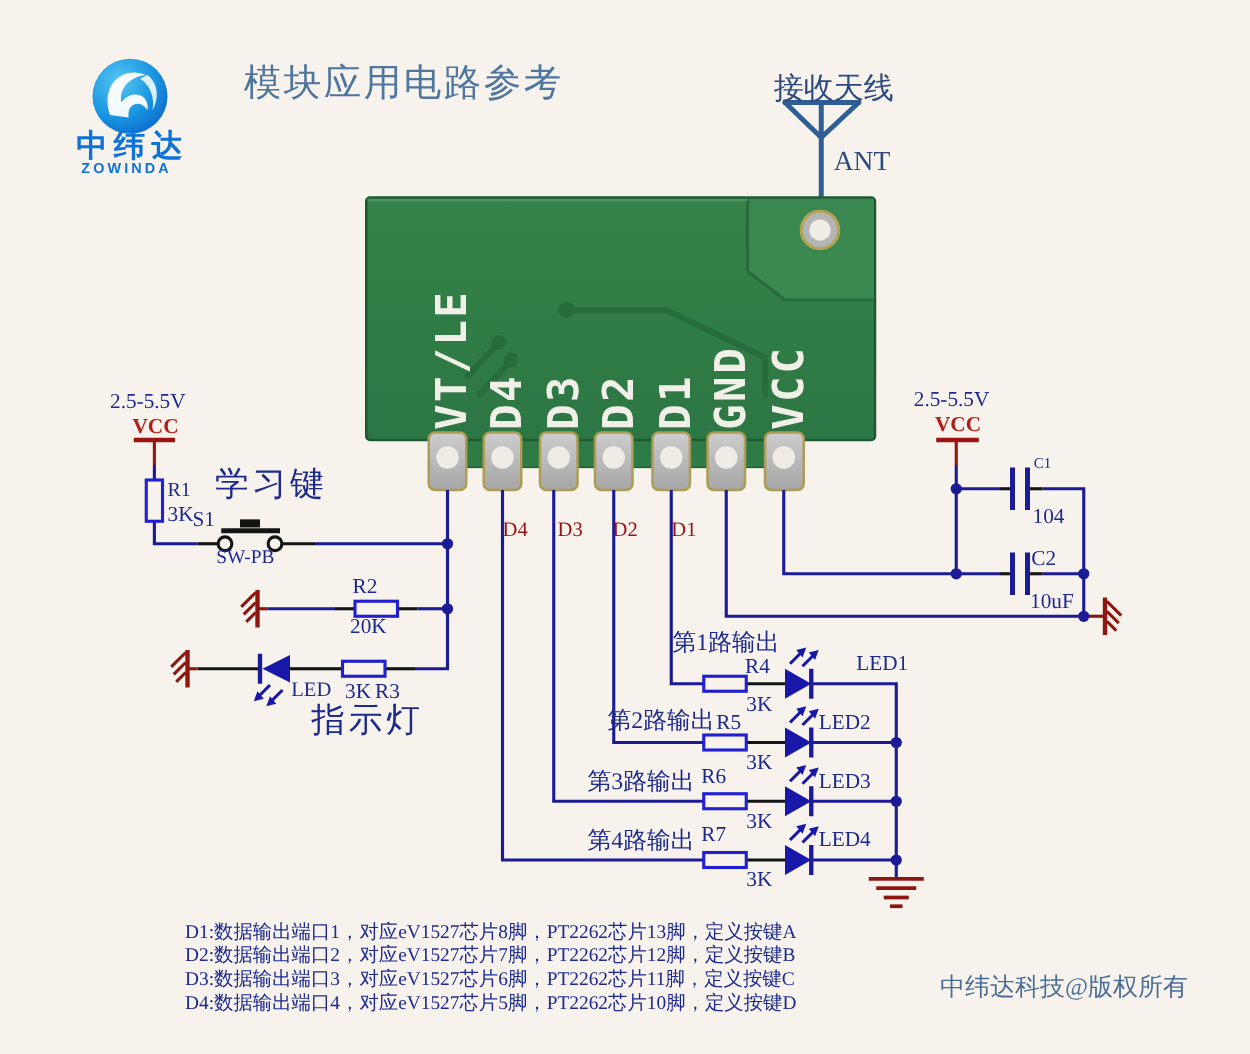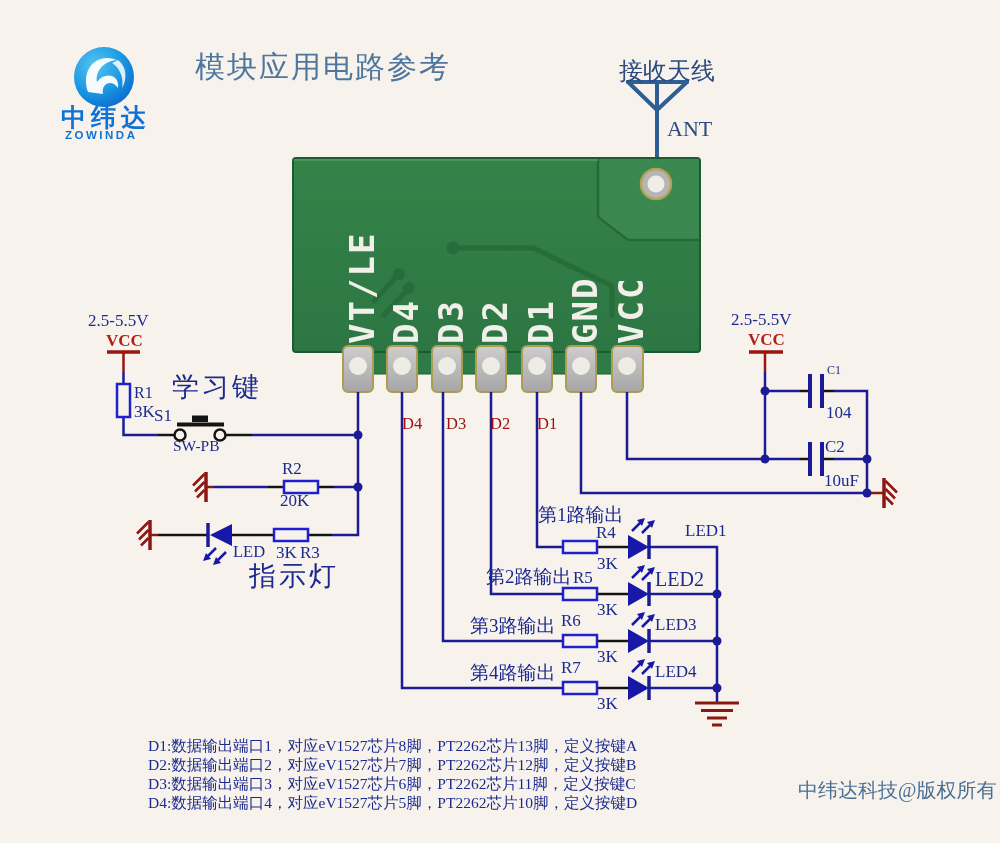--- a/index.html
+++ b/index.html
@@ -316,21 +316,21 @@
   <div class="abs dred" style="left:537px; top:415px; font-size:16.5px;">D1</div>
 
   <div class="abs navy" style="left:538px; top:504px; font-size:19px;">第1路输出</div>
   <div class="abs navy" style="left:596px; top:523px; font-size:17px;">R4</div>
   <div class="abs navy" style="left:597px; top:554px; font-size:17px;">3K</div>
   <div class="abs navy" style="left:685px; top:521px; font-size:17px;">LED1</div>
 
   <div class="abs navy" style="left:486px; top:566px; font-size:19px;">第2路输出</div>
   <div class="abs navy" style="left:573px; top:568px; font-size:17px;">R5</div>
   <div class="abs navy" style="left:597px; top:600px; font-size:17px;">3K</div>
-  <div class="abs navy" style="left:655px; top:568px; font-size:20px;">LED2</div>
+  <div class="abs navy" style="left:655px; top:568px; font-size:17px;">LED2</div>
 
   <div class="abs navy" style="left:470px; top:615px; font-size:19px;">第3路输出</div>
   <div class="abs navy" style="left:561px; top:611px; font-size:17px;">R6</div>
   <div class="abs navy" style="left:597px; top:647px; font-size:17px;">3K</div>
   <div class="abs navy" style="left:655px; top:615px; font-size:17px;">LED3</div>
 
   <div class="abs navy" style="left:470px; top:662px; font-size:19px;">第4路输出</div>
   <div class="abs navy" style="left:561px; top:658px; font-size:17px;">R7</div>
   <div class="abs navy" style="left:597px; top:694px; font-size:17px;">3K</div>
   <div class="abs navy" style="left:655px; top:662px; font-size:17px;">LED4</div>
@@ -340,15 +340,15 @@
   <div class="abs navy" style="left:827px; top:364px; font-size:12px;">C1</div>
   <div class="abs navy" style="left:826px; top:403px; font-size:17px;">104</div>
   <div class="abs navy" style="left:825px; top:437px; font-size:17px;">C2</div>
   <div class="abs navy" style="left:824px; top:471px; font-size:17px;">10uF</div>
 
   <div class="abs navy" style="left:148px; top:737px; font-size:15.5px;">D1:数据输出端口1，对应eV1527芯片8脚，PT2262芯片13脚，定义按键A</div>
   <div class="abs navy" style="left:148px; top:756px; font-size:15.5px;">D2:数据输出端口2，对应eV1527芯片7脚，PT2262芯片12脚，定义按键B</div>
   <div class="abs navy" style="left:148px; top:775px; font-size:15.5px;">D3:数据输出端口3，对应eV1527芯片6脚，PT2262芯片11脚，定义按键C</div>
   <div class="abs navy" style="left:148px; top:794px; font-size:15.5px;">D4:数据输出端口4，对应eV1527芯片5脚，PT2262芯片10脚，定义按键D</div>
 
-  <div class="abs" style="left:752px; top:779px; font-size:20px; color:#4a6e96;margin-left:46px;">中纬达科技@版权所有</div>
+  <div class="abs" style="left:752px; top:779px; font-size:20px; color:#4a6e96;">中纬达科技@版权所有</div>
 
 </div>
 
 </body></html>

